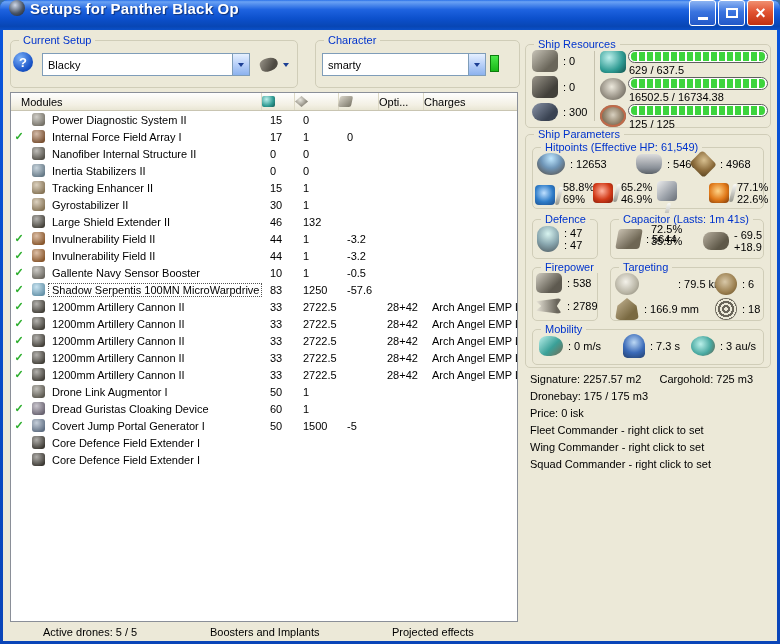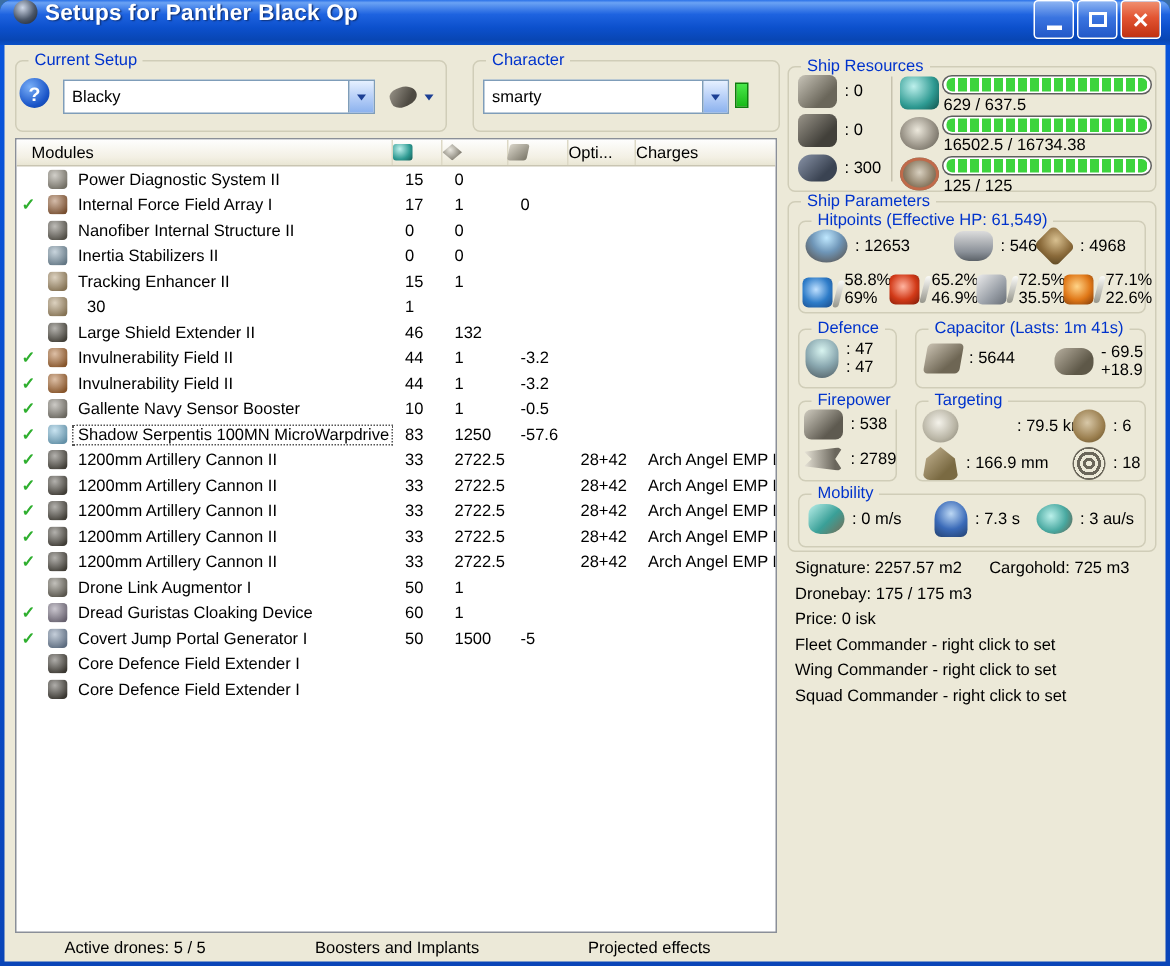--- a/index.html
+++ b/index.html
@@ -224,20 +224,21 @@
             <span class="cell num">1</span>
             <span class="cell num"></span>
             <span class="cell num"></span>
             <span class="cell chg"></span>
           </div>
           <div class="mrow">
             <span class="cell chk"></span>
             <span class="cell icn">
               <i class="chip" style="background: radial-gradient(circle at 35% 30%, rgba(255, 255, 255, 0.55), rgba(0, 0, 0, 0.25) 80%), rgb(178, 154, 114);"></i>
             </span>
+            <span class="cell nam">Gyrostabilizer II</span>
             <span class="cell num">30</span>
             <span class="cell num">1</span>
             <span class="cell num"></span>
             <span class="cell num"></span>
             <span class="cell chg"></span>
           </div>
           <div class="mrow">
             <span class="cell chk"></span>
             <span class="cell icn">
               <i class="chip" style="background: radial-gradient(circle at 35% 30%, rgba(255, 255, 255, 0.55), rgba(0, 0, 0, 0.25) 80%), rgb(90, 86, 76);"></i>
@@ -480,21 +481,21 @@
           <span class="rsep"></span>
           <span class="twoline"><span>58.8%</span><br>
           <span>69%</span></span>
         </div>
         <div class="pair" style="left:60px;top:33px;gap:2px;">
           <span class="ric i-therm"></span>
           <span class="rsep"></span>
           <span class="twoline"><span>65.2%</span><br>
           <span>46.9%</span></span>
         </div>
-        <div class="pair" style="left:118px;top:33px;gap:2px;">
+        <div class="pair" style="left:118px;top:33px;gap:2px;flex-direction:column;">
           <span class="ric i-kin"></span>
           <span class="rsep"></span>
           <span class="twoline"><span>72.5%</span><br>
           <span>35.5%</span></span>
         </div>
         <div class="pair" style="left:176px;top:33px;gap:2px;">
           <span class="ric i-exp"></span>
           <span class="rsep"></span>
           <span class="twoline"><span>77.1%</span><br>
           <span>22.6%</span></span>

